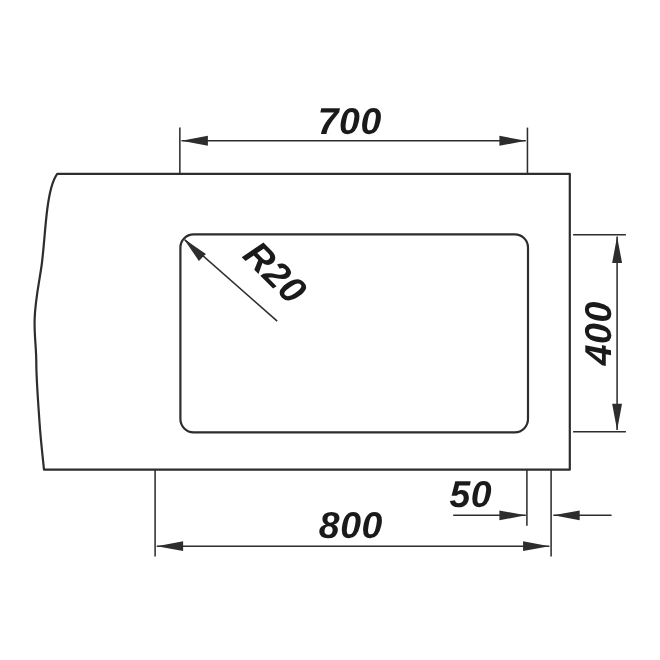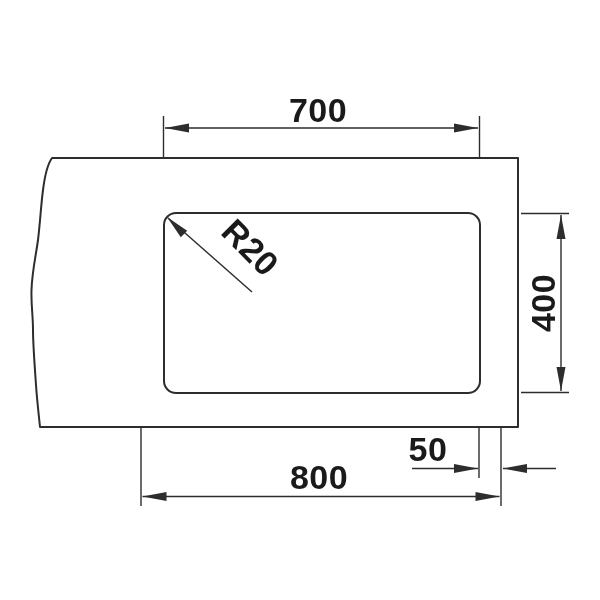--- a/index.html
+++ b/index.html
@@ -8,20 +8,21 @@
     width: 600px;
     height: 600px;
     background: #ffffff;
     overflow: hidden;
   }
   .stage {
     position: relative;
     width: 600px;
     height: 600px;
     background: #ffffff;
+    font-style: italic;
   }
   svg { display: block; }
   .dim-label {
     font-family: "Liberation Sans", sans-serif;
     font-weight: bold;
     font-size: 34px;
     letter-spacing: 0.5px;
   }
 </style>
 </head>

